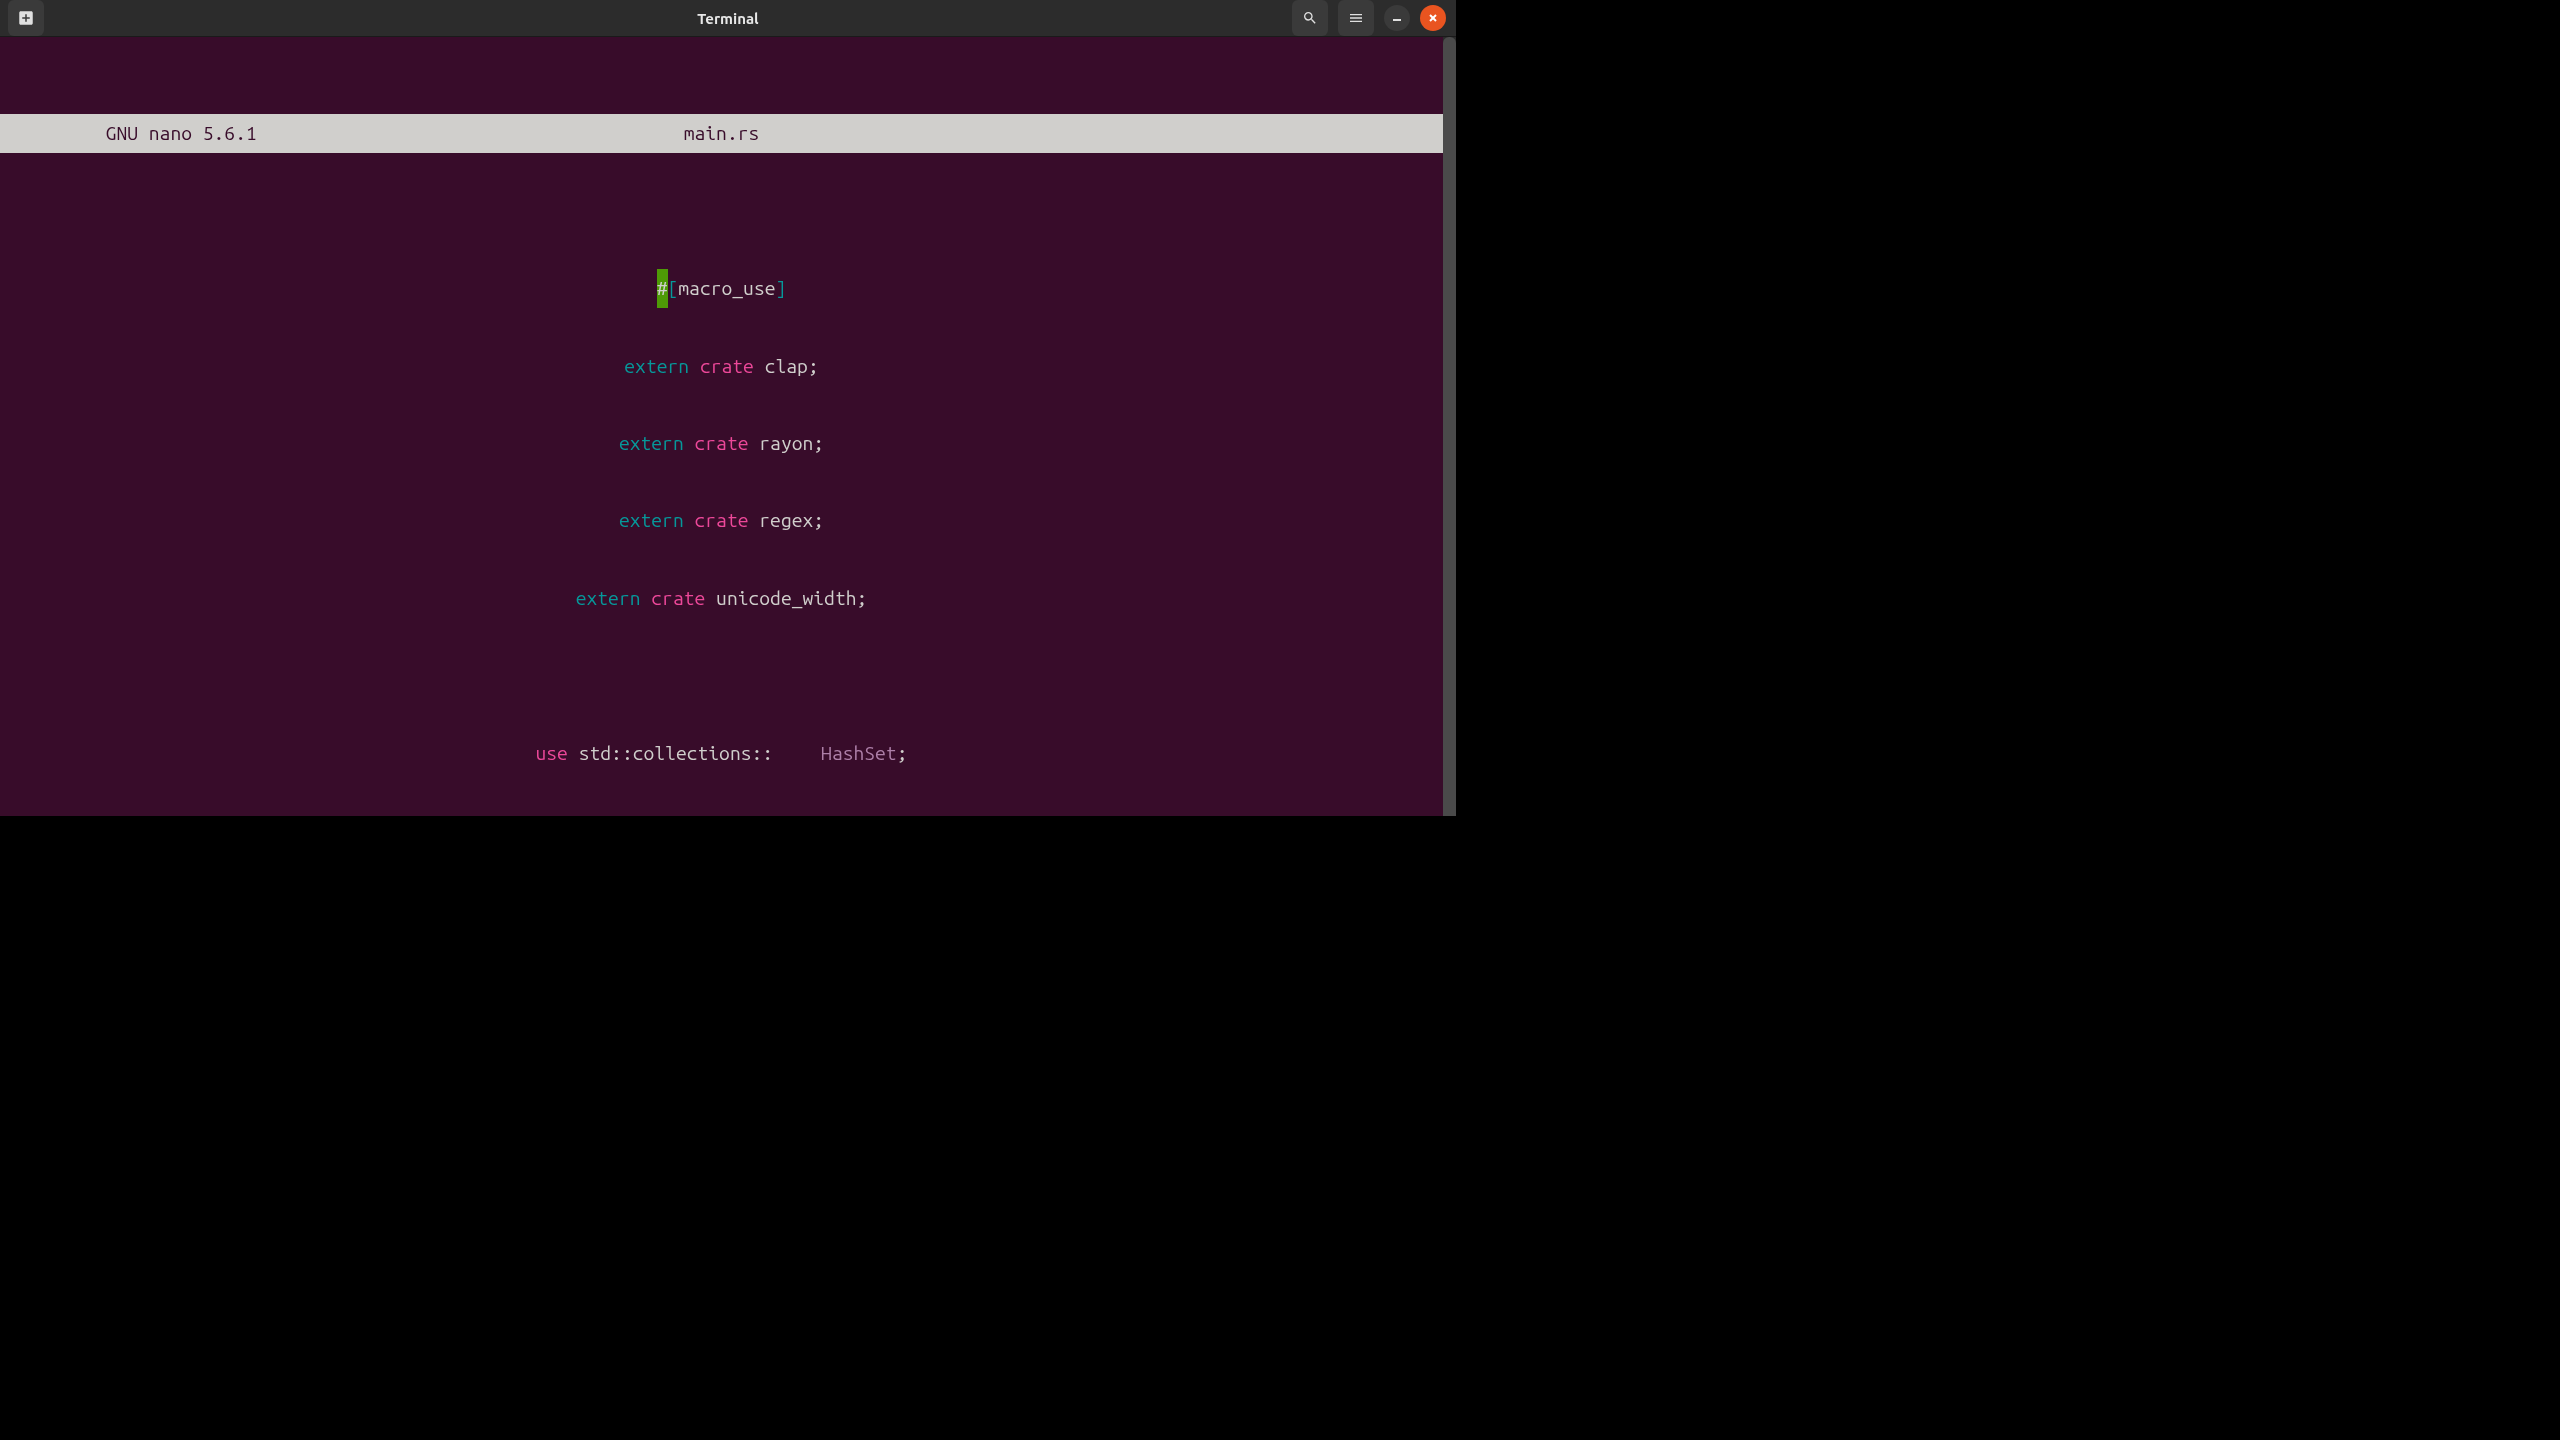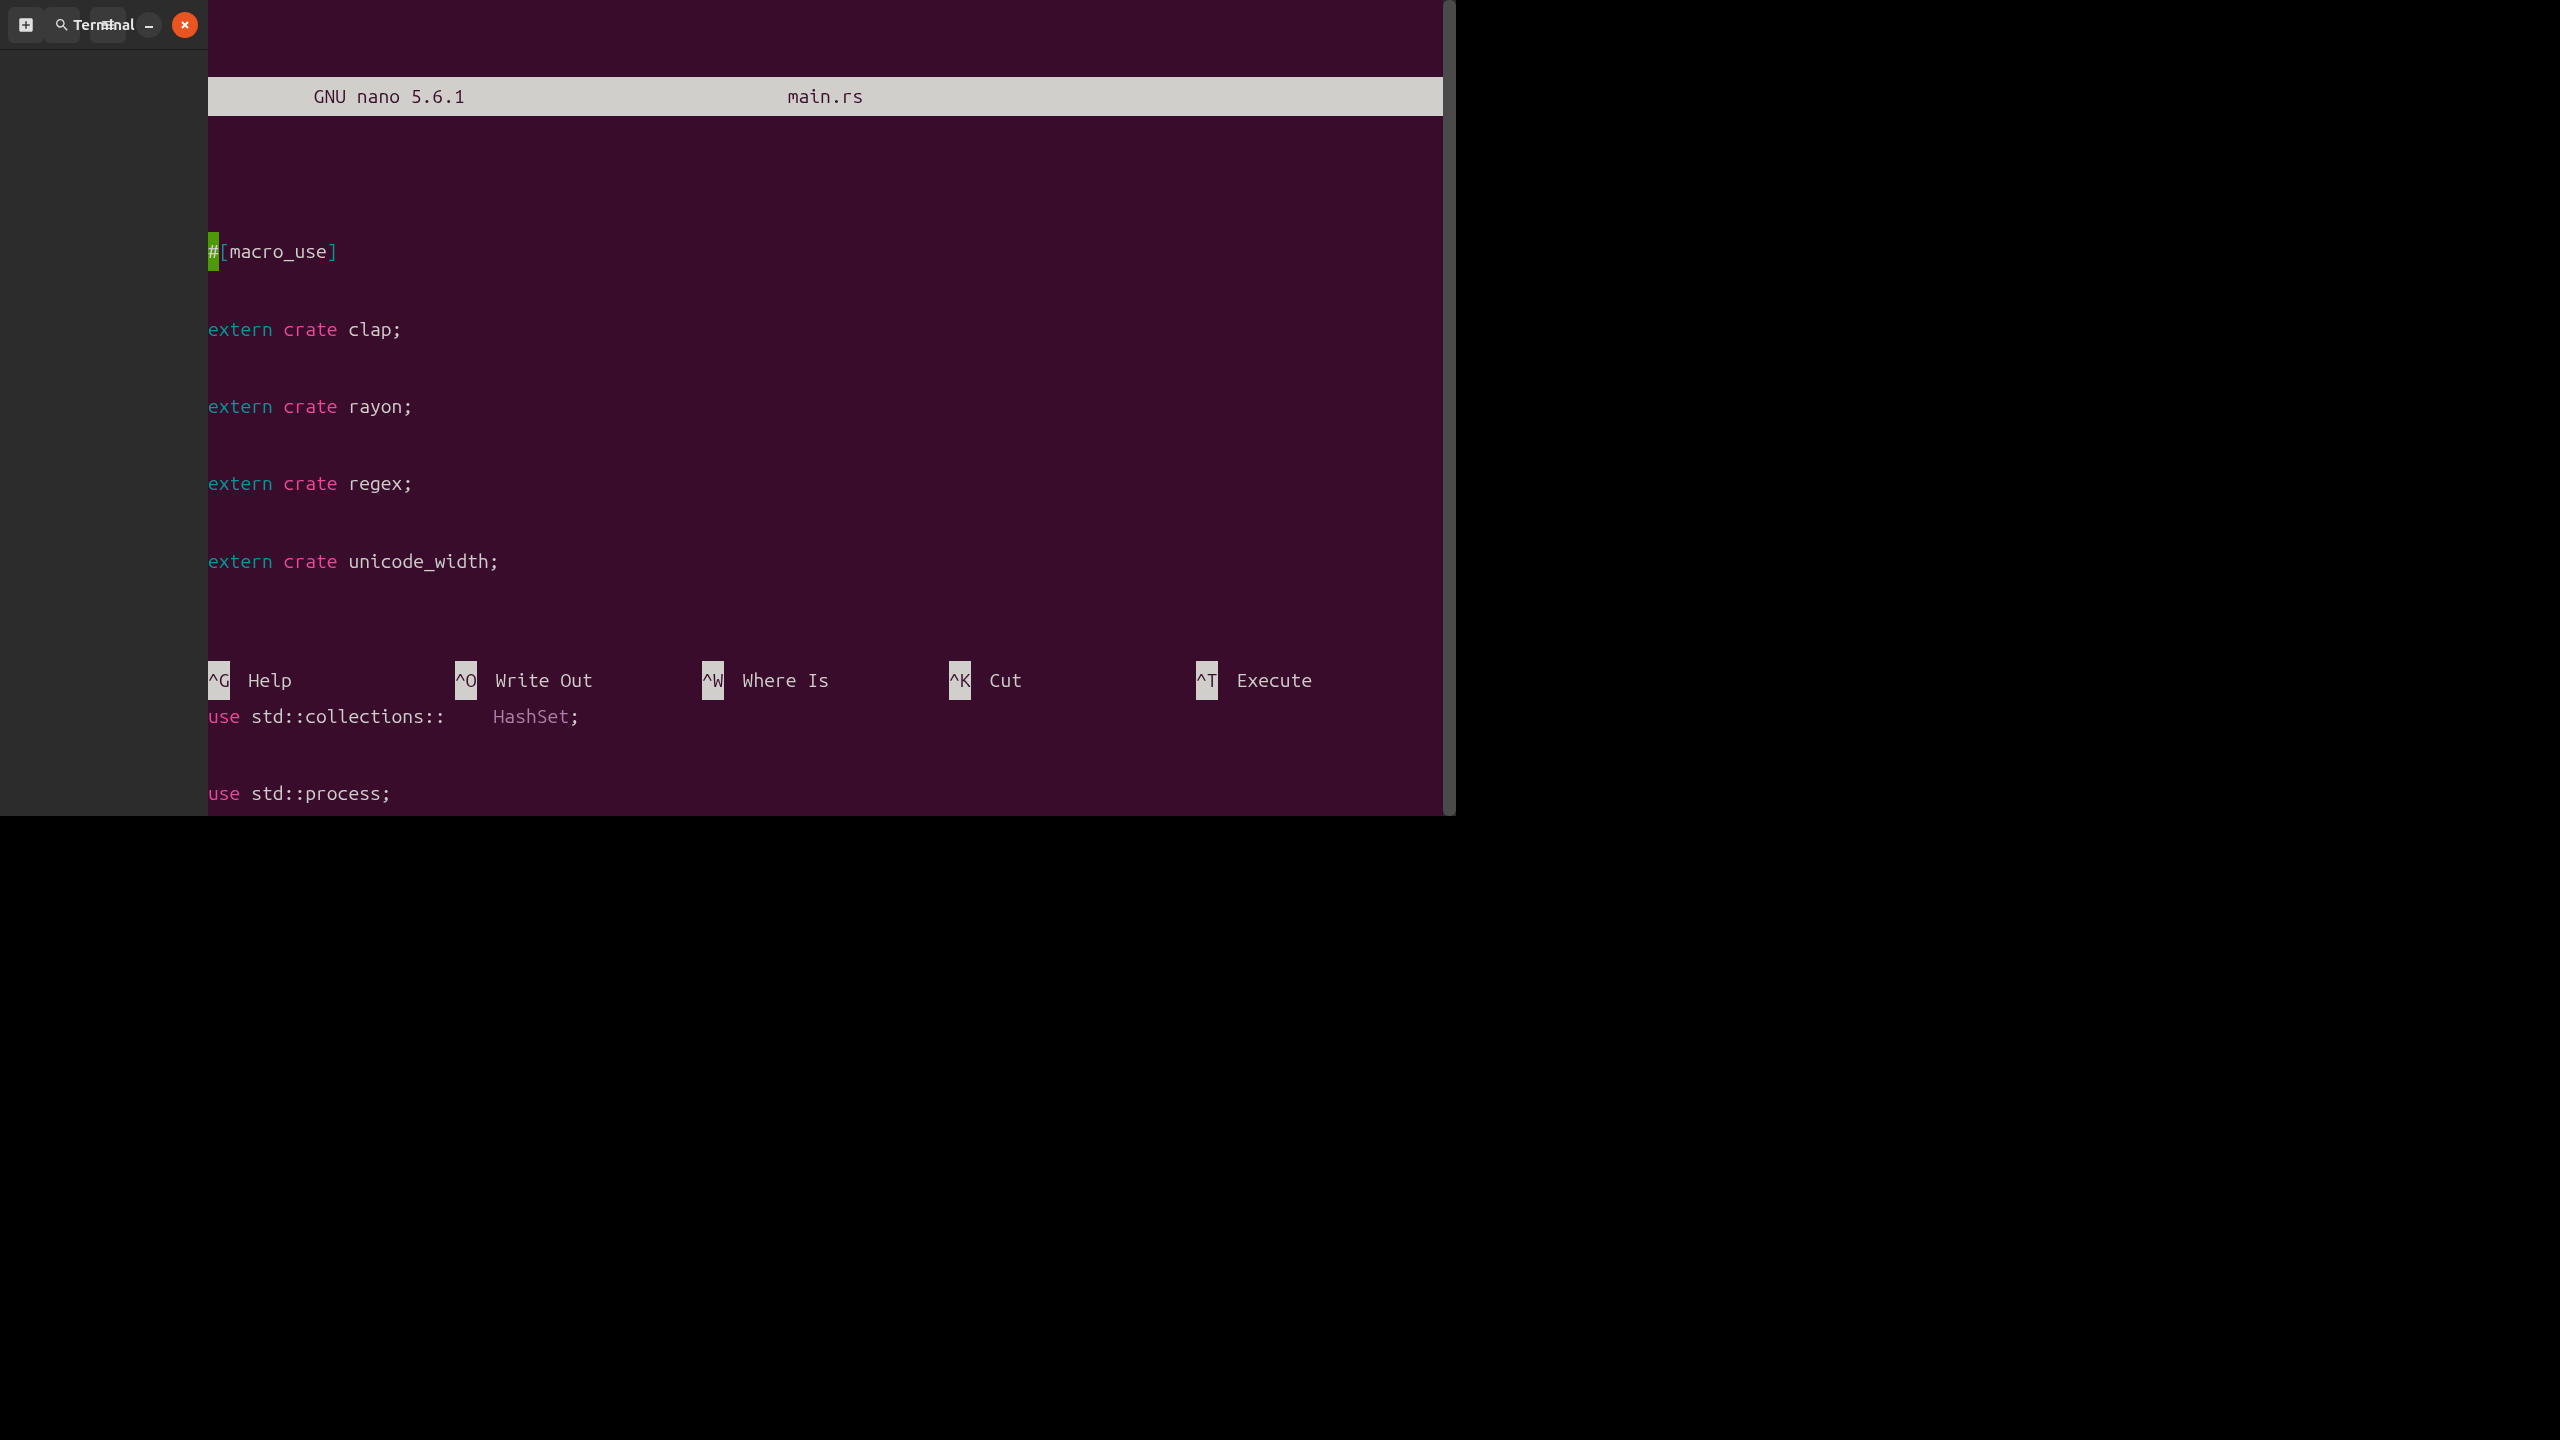--- a/index.html
+++ b/index.html
@@ -8,20 +8,21 @@
   background: #000;
   width: 1456px;
   height: 816px;
   overflow: hidden;
 }
 .window {
   width: 100%;
   height: 100%;
   background: #2c2c2c;
   display: flex;
+  flex-direction: column;
 }
 .titlebar {
   height: 50px;
   background: #2c2c2c;
   display: flex;
   align-items: center;
   position: relative;
   border-bottom: 1px solid #1a1a1a;
 }
 .titlebar-left {
@@ -114,21 +115,21 @@
   margin-left: 46px;
 }
 .nano-header-file {
   position: absolute;
   left: 50%;
   transform: translateX(-50%);
 }
 .editor-body {
   padding: 0;
 }
-.line { height: 38.7px; line-height: 38.7px; }
+.line { height: 38.7px; line-height: 38.7px; text-align: center; }
 .cursor-cell {
   background: #4e9a06;
   color: #d0cfcc;
   display: inline-block;
 }
 .kw-blue { color: #06989a; }
 .kw-yellow { color: #ec4899; }
 .kw-purple { color: #ad7fa8; margin-left: 48px; }
 .txt { color: #d0cfcc; }
 .nano-footer {

